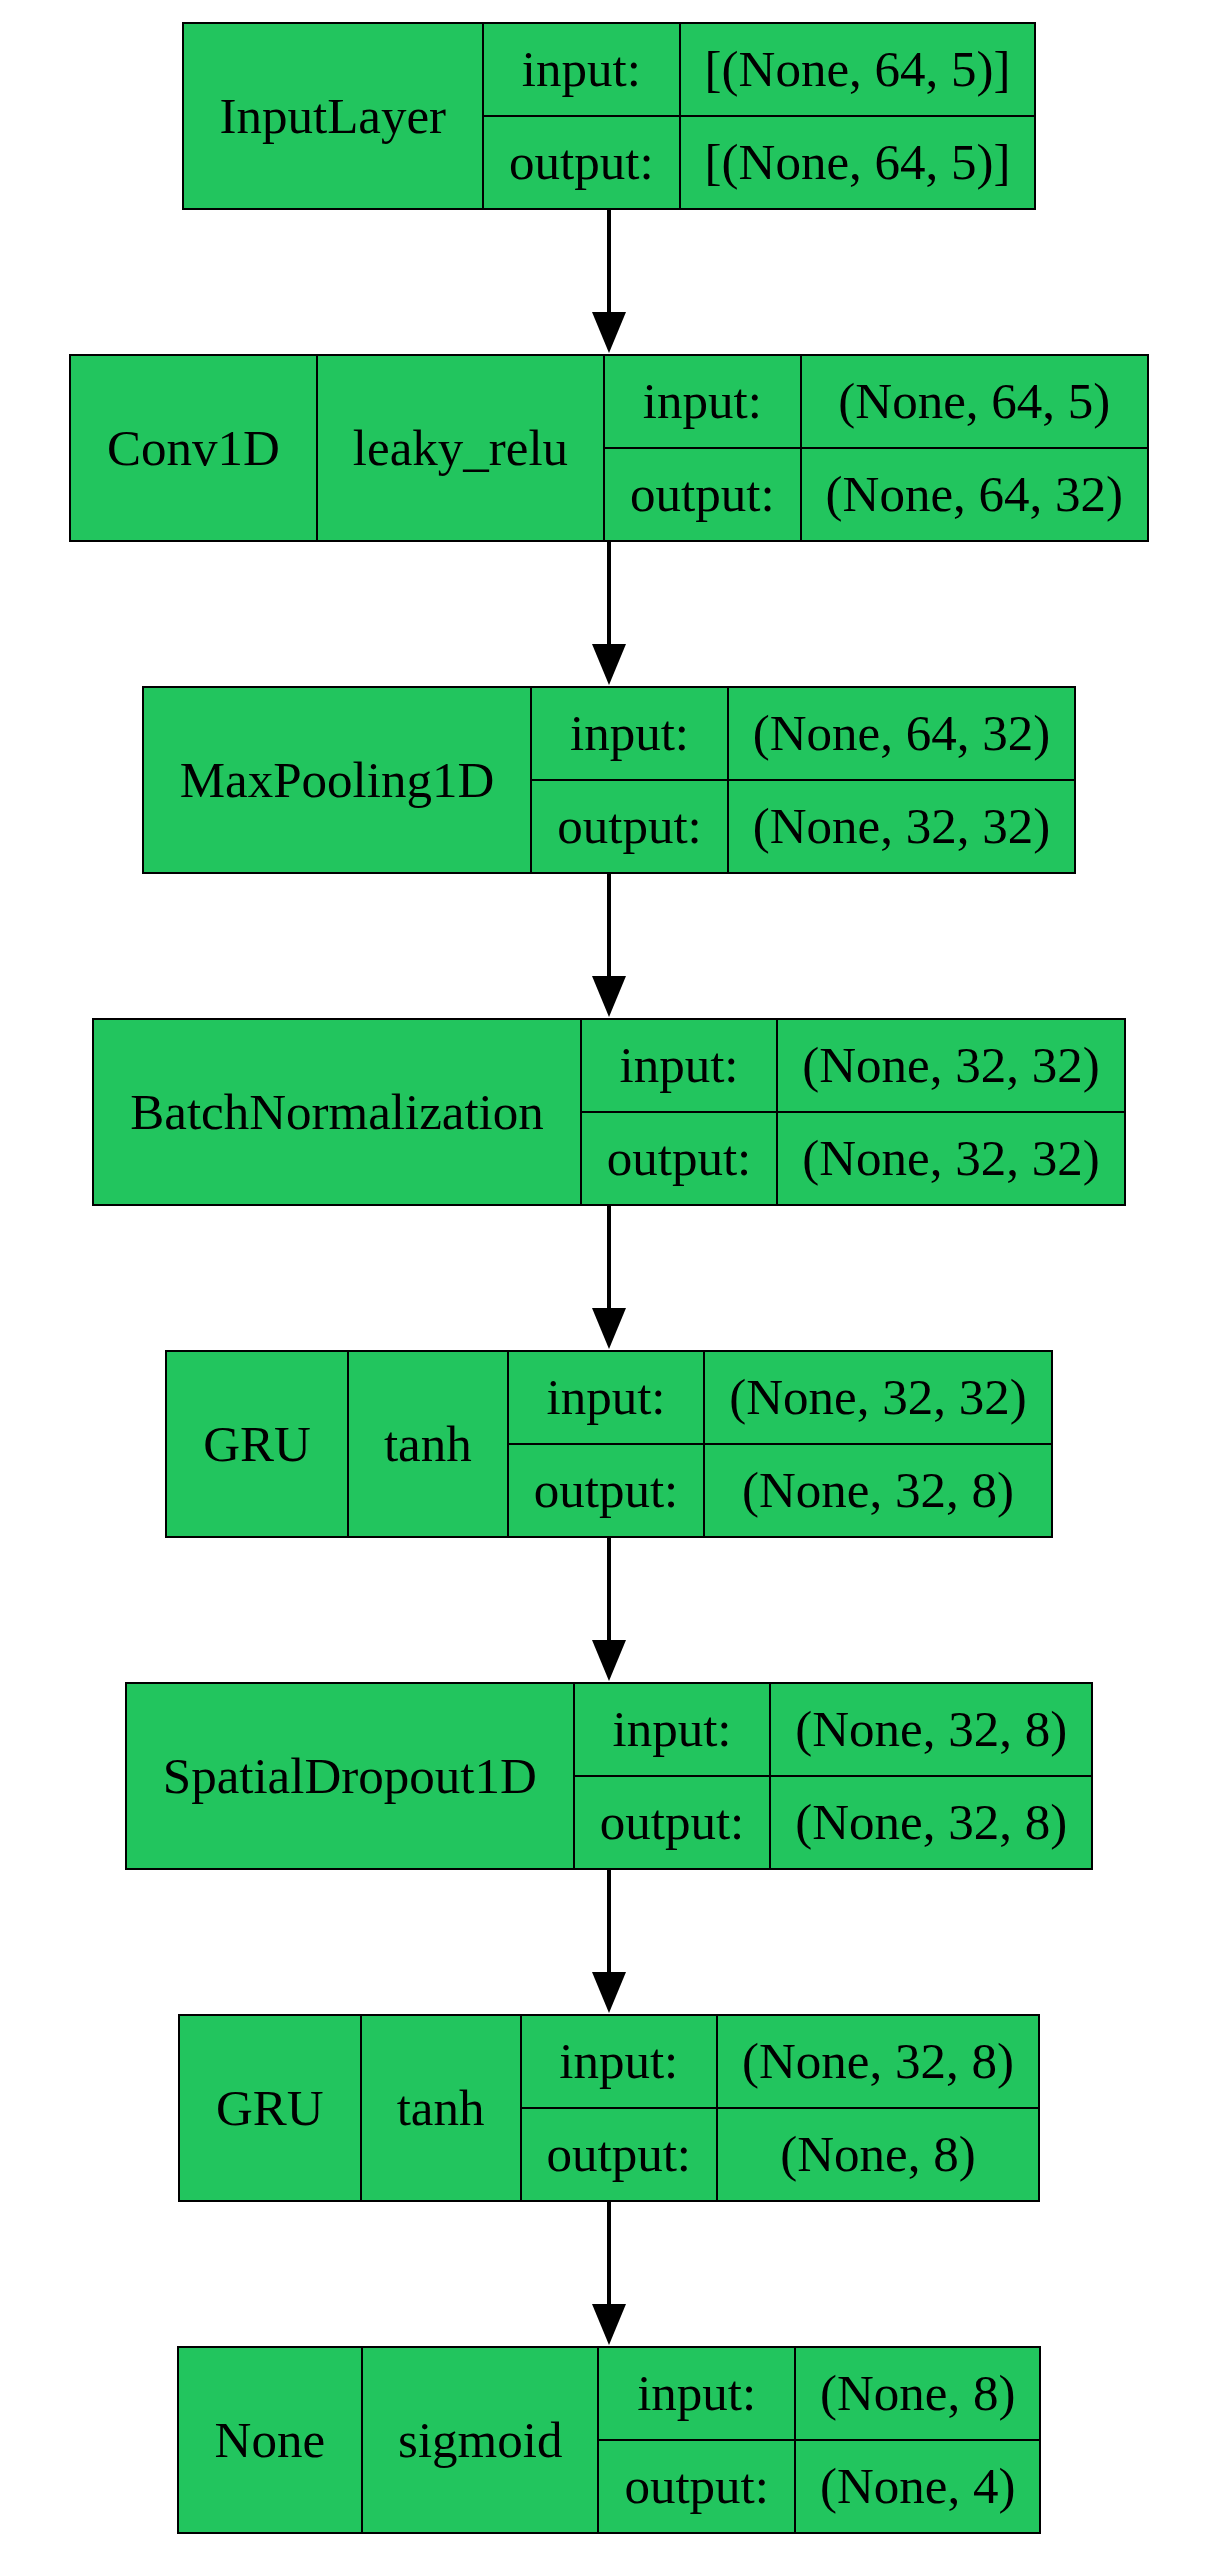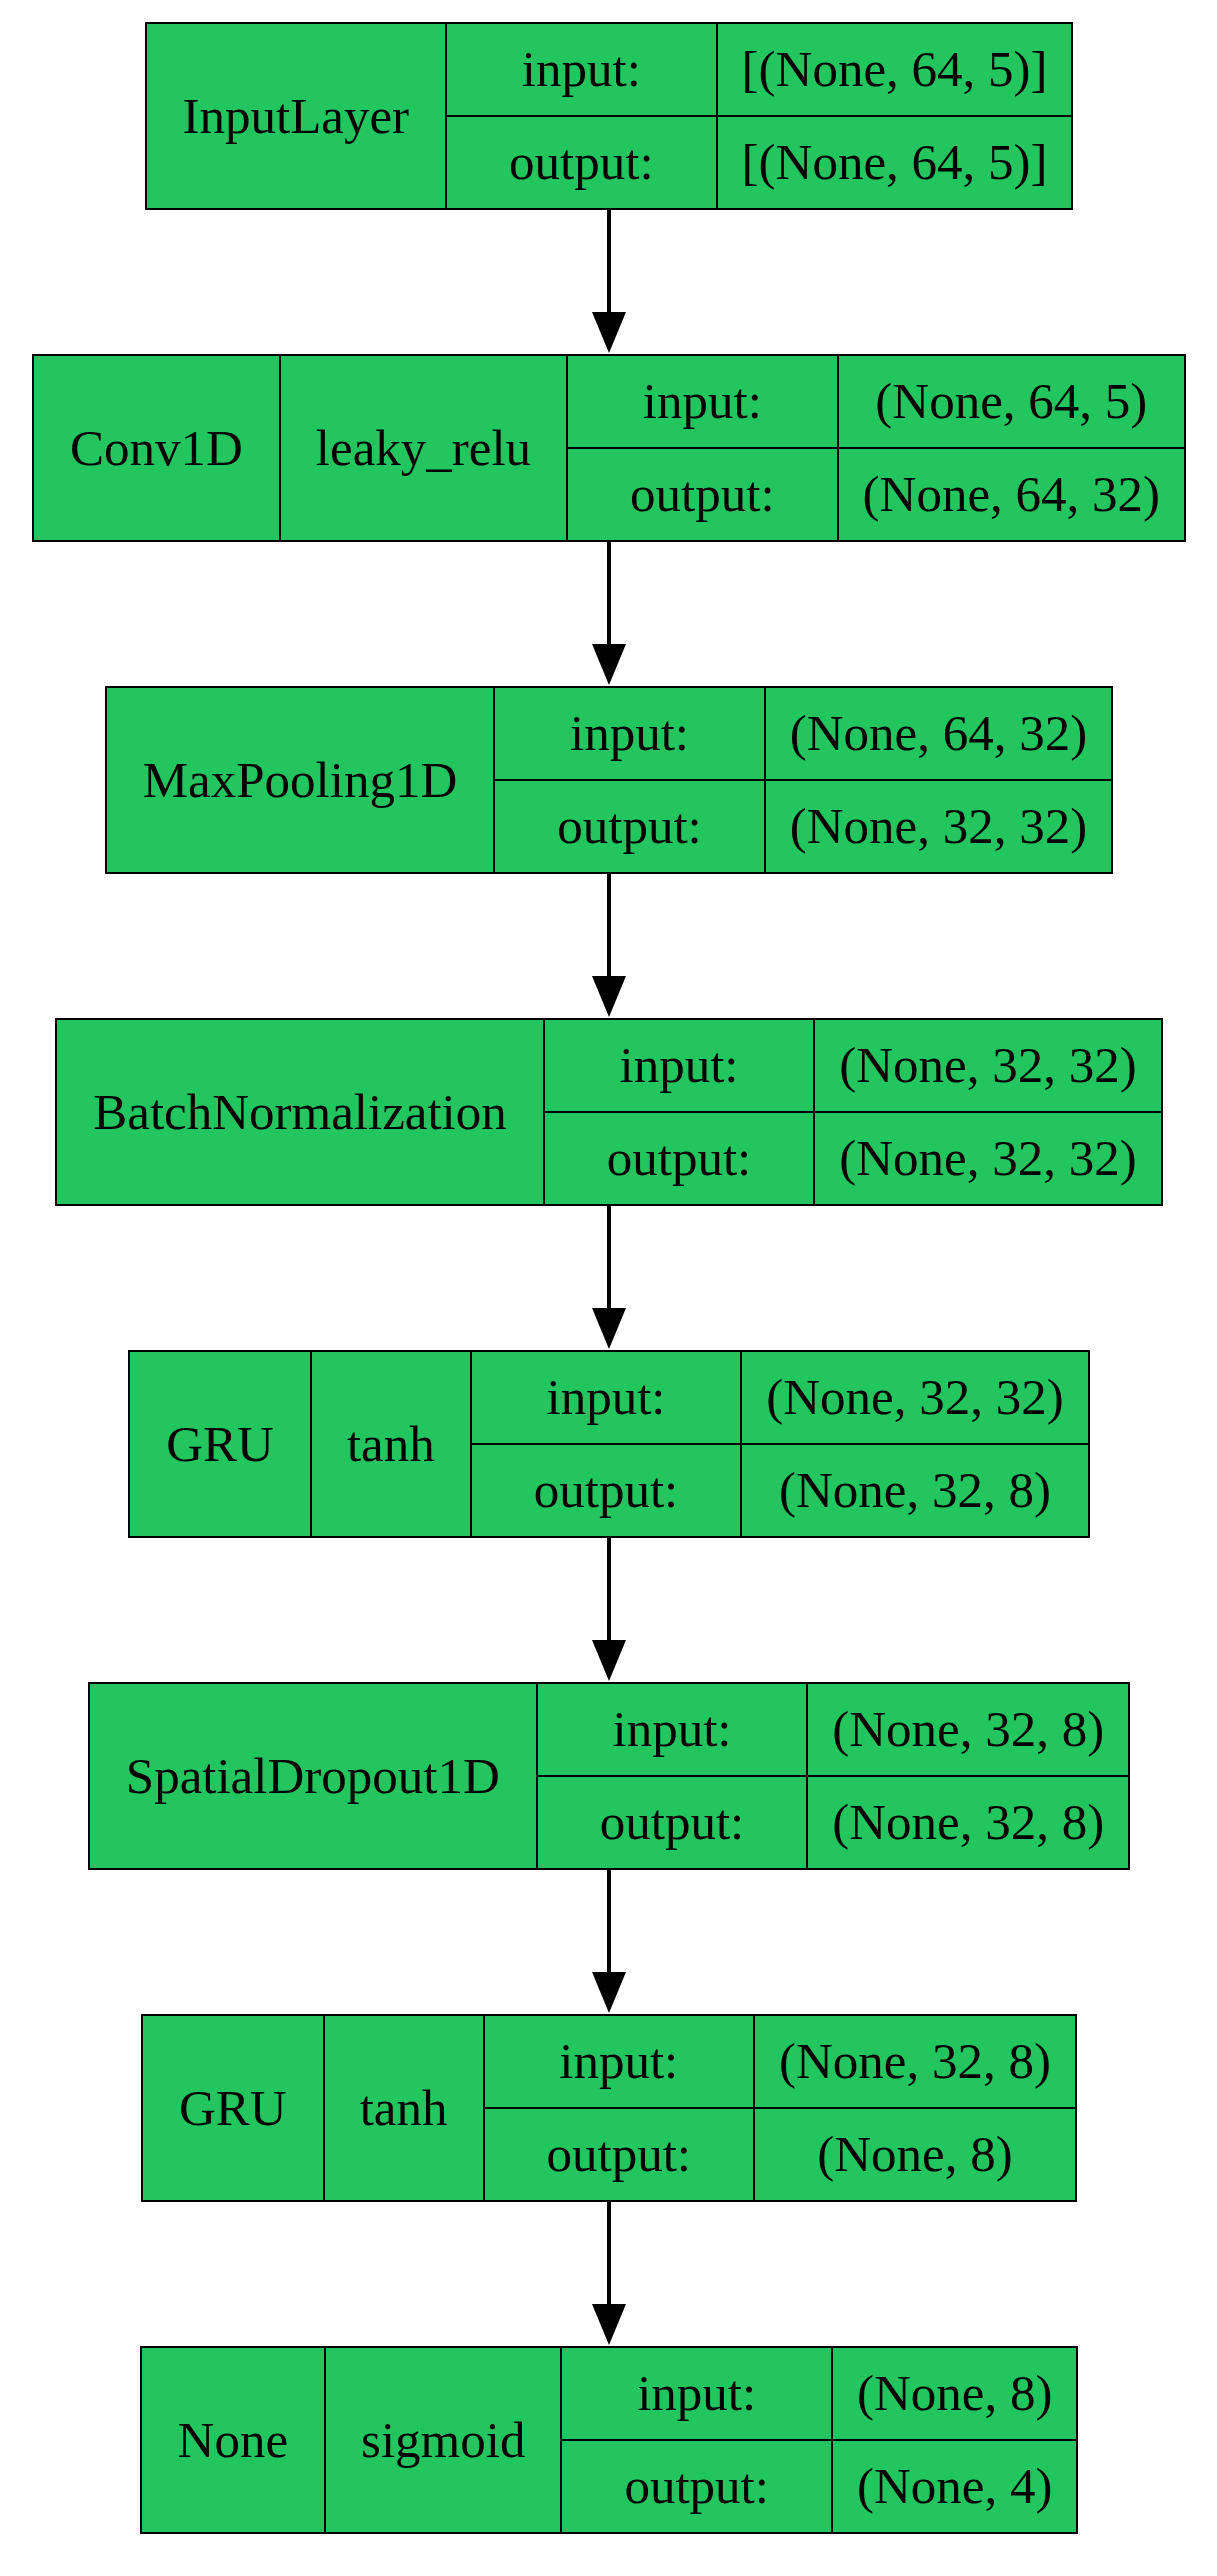--- a/index.html
+++ b/index.html
@@ -31,21 +31,21 @@
     height: 91px;
     font-size: 51px;
     line-height: 1;
     text-align: center;
     vertical-align: middle;
     white-space: nowrap;
     padding: 0 32px;
   }
   table.node td.name { padding: 0 36px; }
   table.node td.act  { padding: 0 35px; }
-  table.node td.lbl  { padding: 0 62px; border-radius: 10px; }
+  table.node td.lbl  { padding: 0 25px; border-radius: 10px; }
   table.node td.shape{ padding: 0 24px; border-radius: 15px; }
   .arrow {
     height: 144px;
     display: flex;
     flex-direction: column;
     align-items: center;
   }
   .arrow-line {
     width: 3.6px;
     height: 102px;

